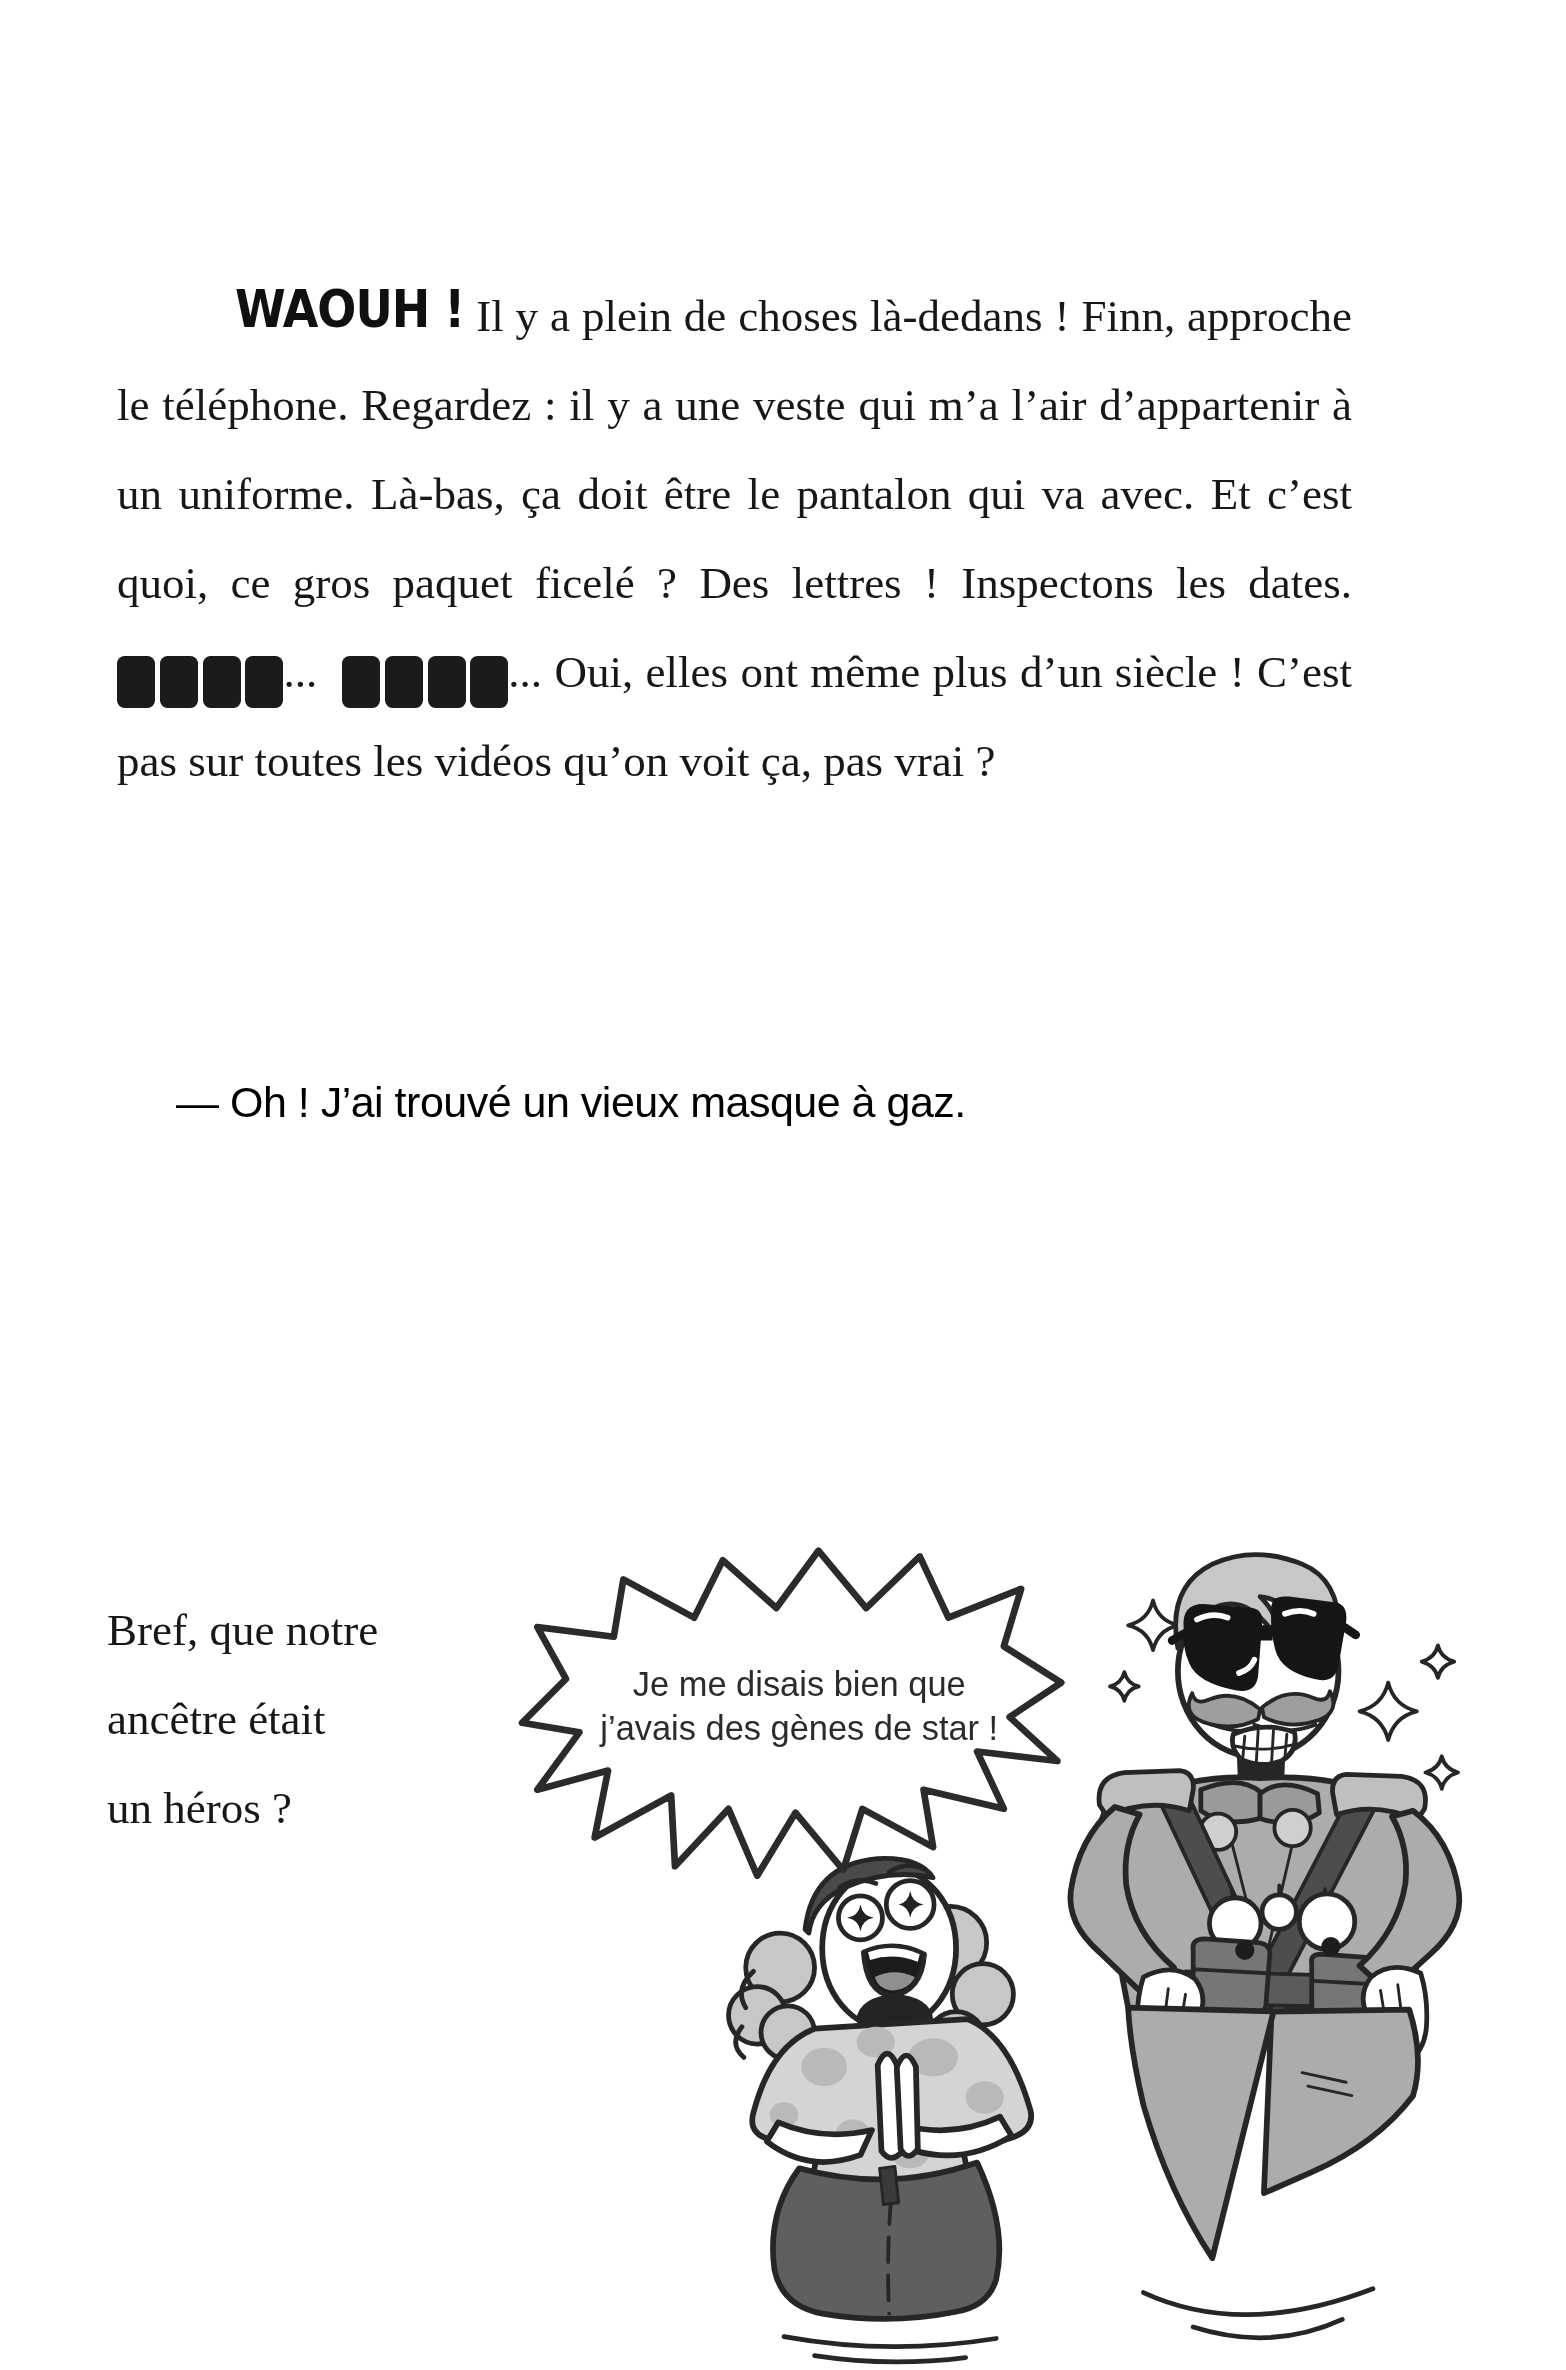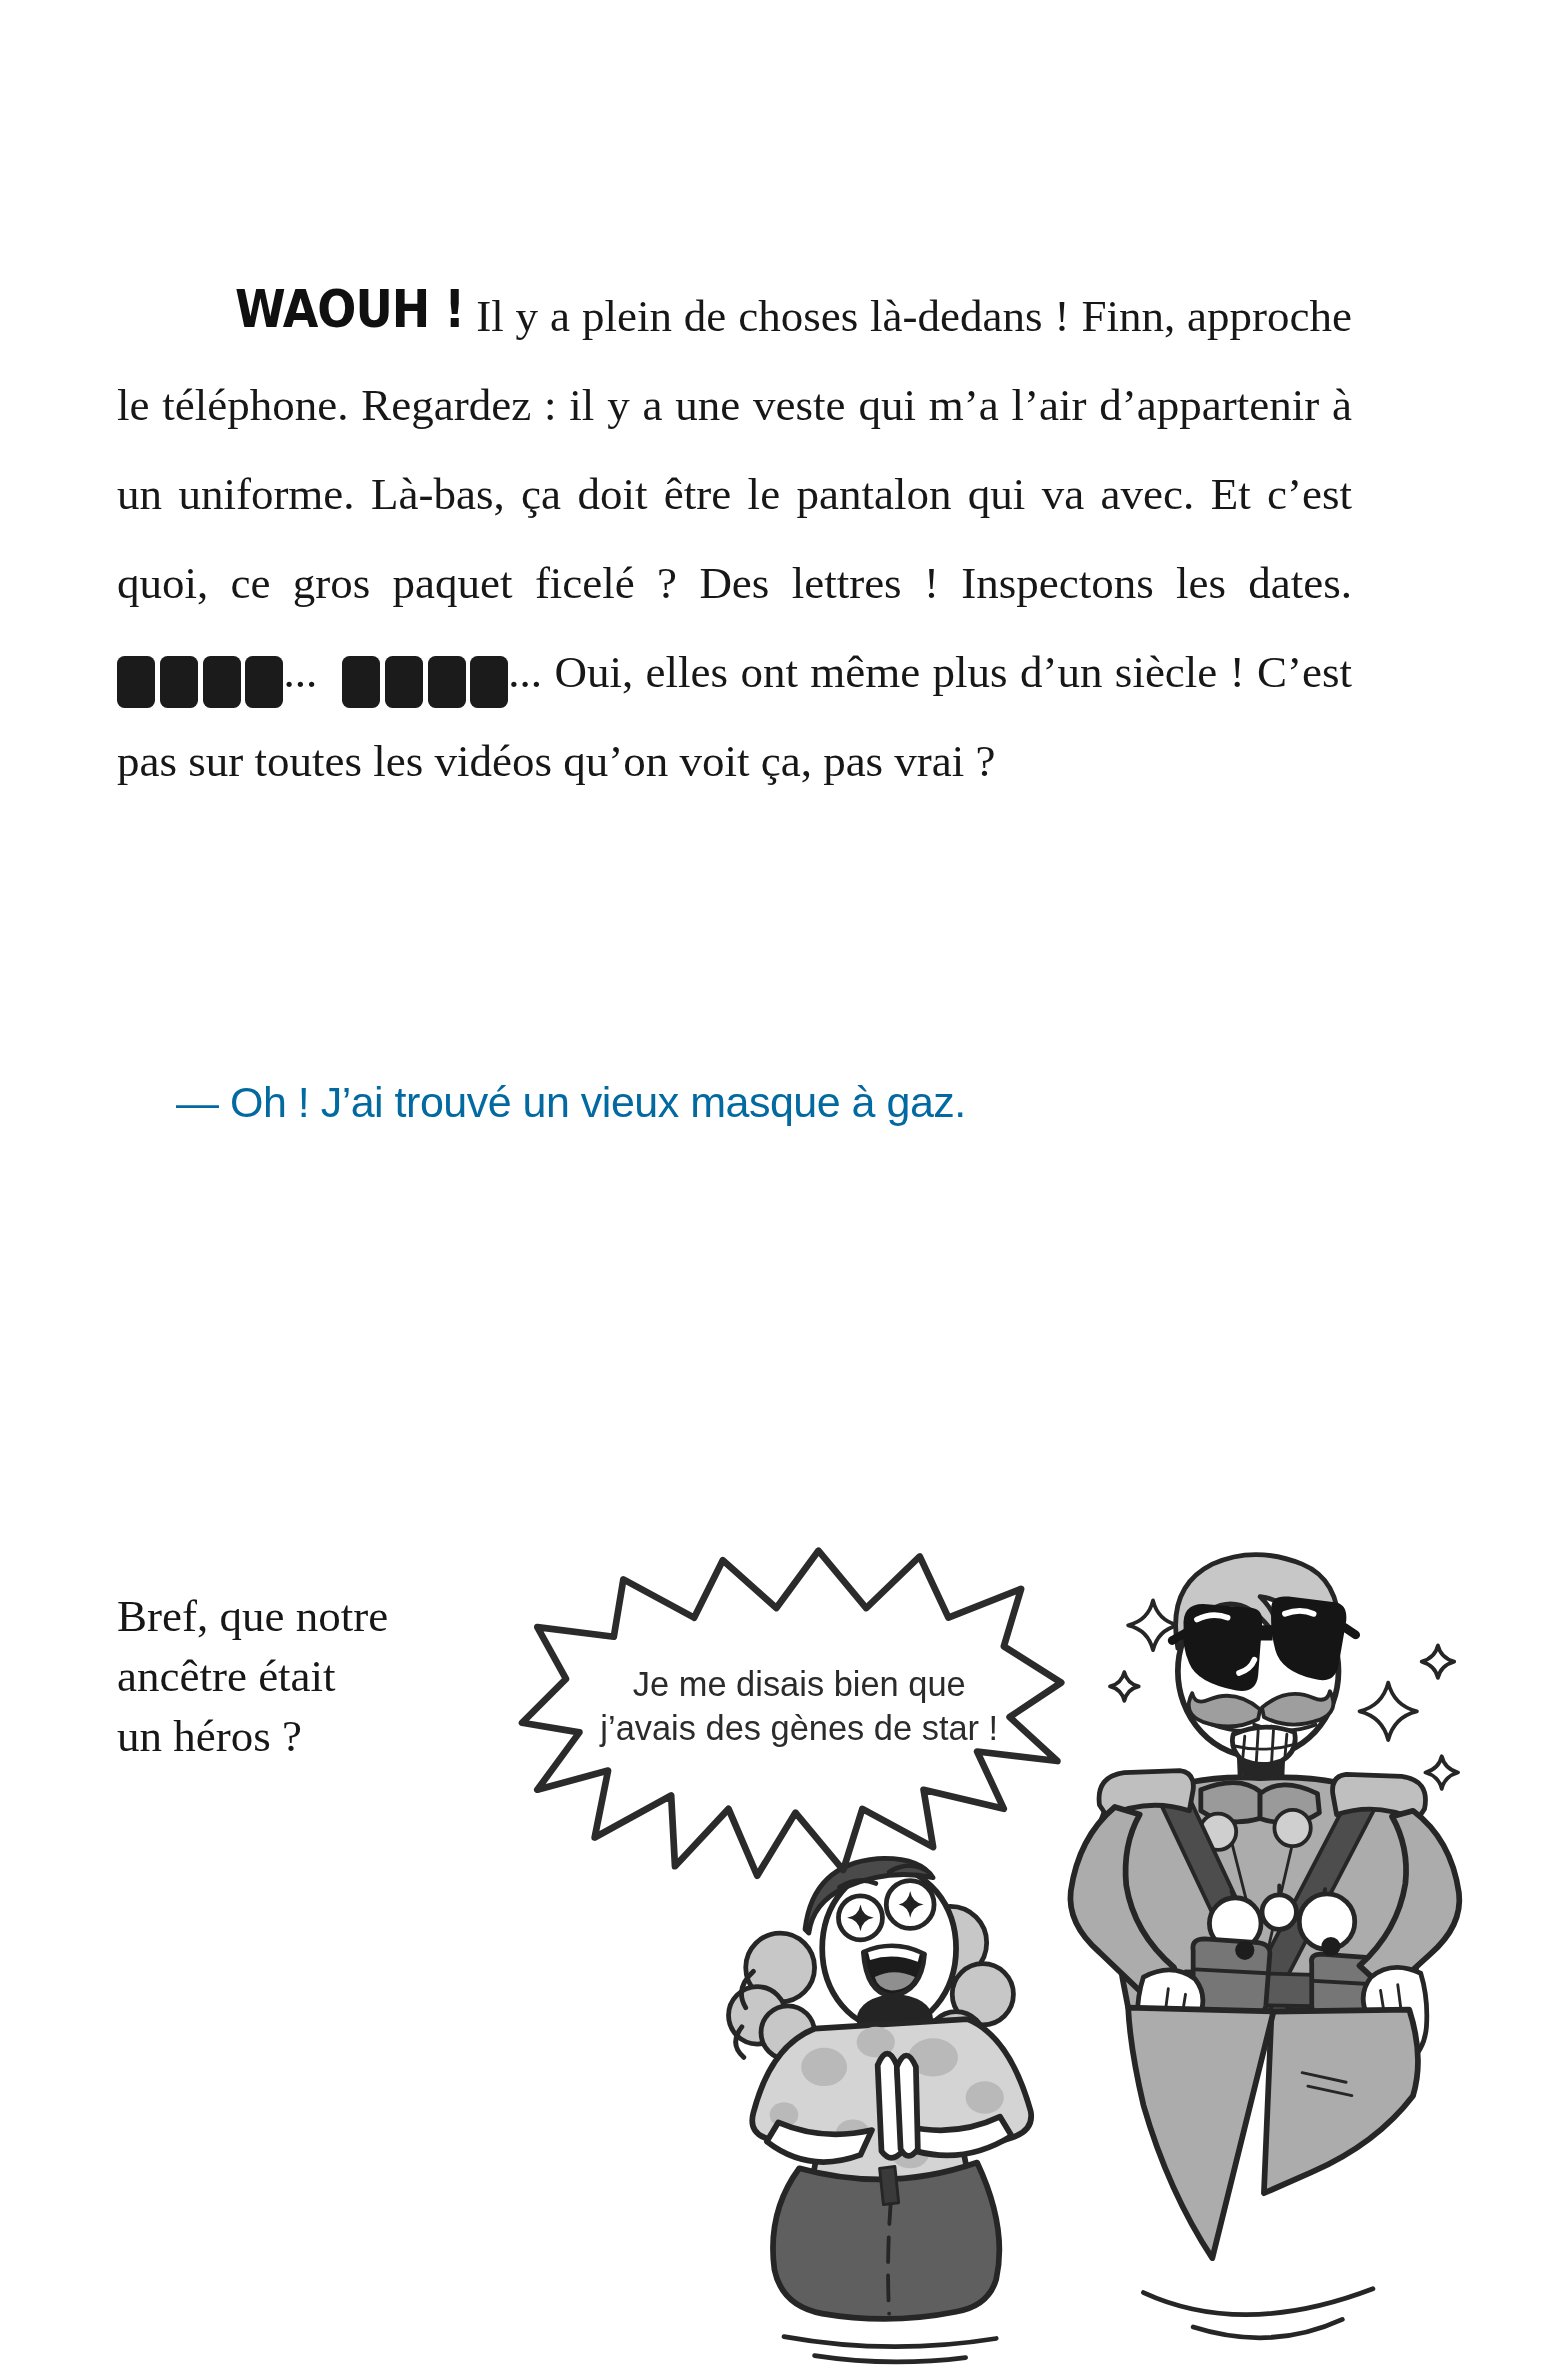--- a/index.html
+++ b/index.html
@@ -14,29 +14,29 @@
   .body-text{
     position:absolute;
     left:117px;width:1235px;
     font-size:45px;line-height:89px;
     text-align:justify;
     hyphens:none;
   }
   .p1{top:226px;text-indent:59px;}
   .p2{top:1203px;text-indent:59px;}
   .p2-tail{
-    position:absolute;left:117px;top:1541px;width:382px;
-    font-size:45px;line-height:60px;
+    position:absolute;left:107px;top:1541px;width:382px;
+    font-size:45px;line-height:89px;
     white-space:pre-line;
   }
   .dialogue{
     position:absolute;left:117px;top:1015px;width:1235px;
     font-family:"Liberation Sans", sans-serif;
     font-size:43px;line-height:89px;letter-spacing:-0.5px;
-    text-indent:59px;color:#0369a1;
+    text-indent:59px;color:#000000;
   }
   .lead-word{
     display:inline-block;
     font-family:"DejaVu Sans", sans-serif;
     font-weight:900;
     font-size:46px;
     letter-spacing:-1px;
     transform:scaleY(1.14);
     transform-origin:bottom;
     color:#101010;

